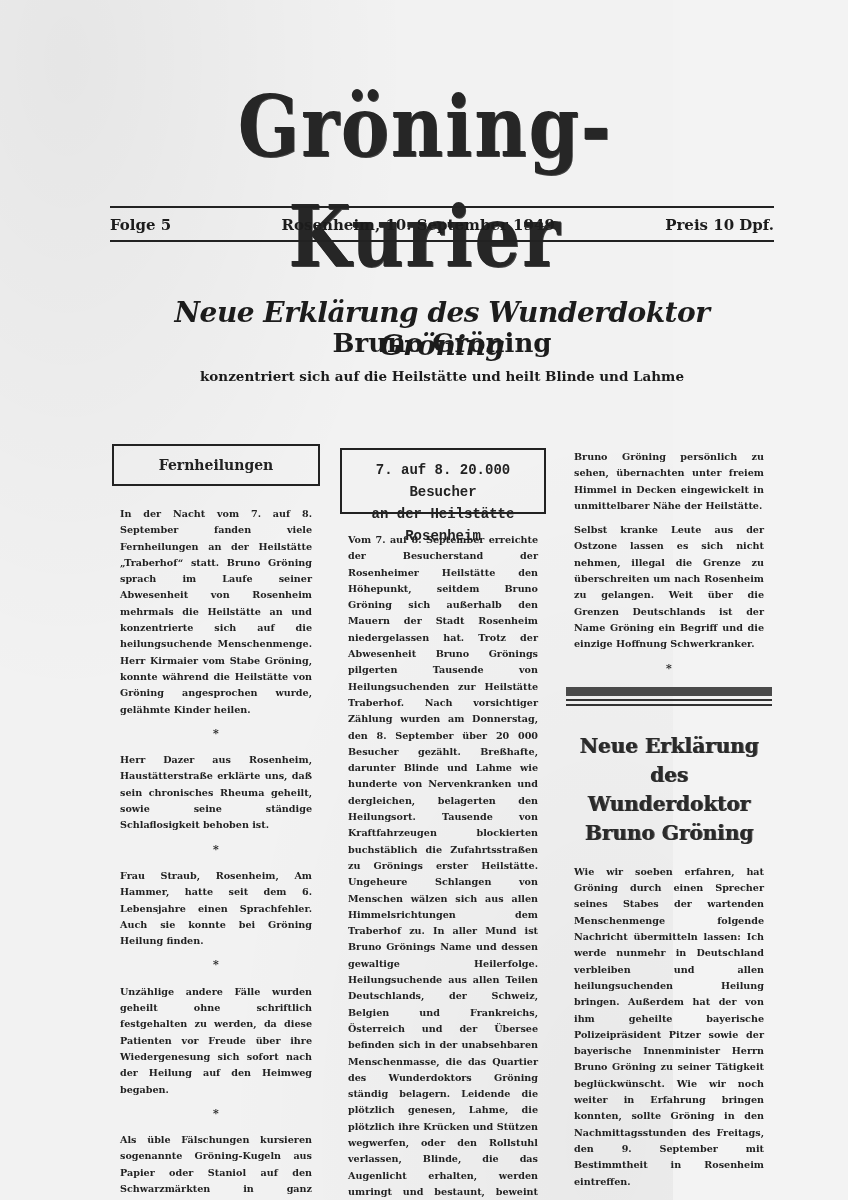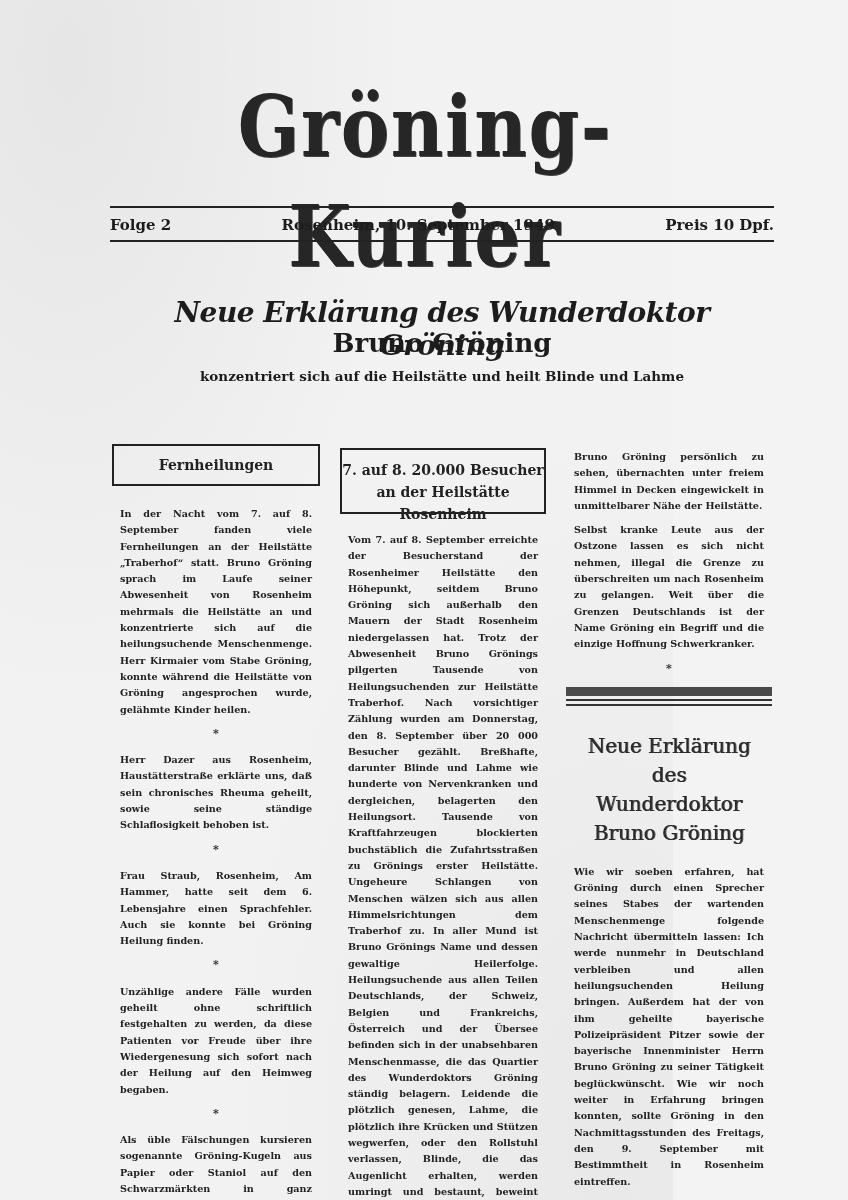--- a/index.html
+++ b/index.html
@@ -60,44 +60,44 @@
   .col.c1 { left: 112px; width: 208px; top: 444px; }
   .col.c2 { left: 340px; width: 206px; top: 448px; }
   .col.c3 { left: 566px; width: 206px; top: 441px; }
 
   .boxhead {
     border: 2px solid #222; text-align: center;
     font-family: "DejaVu Serif", serif; font-weight: bold; color: #222;
     box-sizing: border-box;
   }
   .c1 .boxhead { height: 42px; line-height: 38px; font-size: 14px; margin-bottom: 20px; }
-  .c2 .boxhead { height: 66px; font-size: 14px; line-height: 22px; padding-top: 9px; margin-bottom: 18px; }
+  .c2 .boxhead { height: 66px; font-size: 14px; line-height: 22px; padding-top: 9px; margin-bottom: 18px; font-family: Liberation Mono, monospace; }
   .para { margin: 8px; }
   .star { text-align: center; margin: 6px 0 10px 0; font-size: 11px; }
   .sig { text-align: center; margin-top: 4px; }
 
   .bars-top, .bars-bot { margin: 10px 0; }
   .thick { height: 9px; background: #4a4a4a; }
   .thin { height: 2px; background: #333; margin-top: 3px; }
   .promo {
-    text-align: center; font-family: "DejaVu Serif", serif; font-weight: normal;
+    text-align: center; font-family: "DejaVu Serif", serif; font-weight: bold;
     font-size: 20px; line-height: 29px; margin: 26px 0 16px 0; color: #2a2a2a;
     text-shadow: 1px 0 0 #555;
   }
 </style>
 </head>
 <body>
 
 <div class="page">
 
   <div class="masthead">Gröning-Kurier</div>
 
   <div class="rule top"></div>
   <div class="meta-row">
-    <span>Folge 2</span>
+    <span>Folge 5</span>
     <span>Rosenheim, 10. September 1949</span>
     <span>Preis 10 Dpf.</span>
   </div>
   <div class="rule bot"></div>
 
   <div class="headline">Neue Erklärung des Wunderdoktor Gröning</div>
   <div class="subhead">Bruno Gröning</div>
   <div class="deck1">konzentriert sich auf die Heilstätte und heilt Blinde und Lahme</div>
 
   <div class="col c1">

